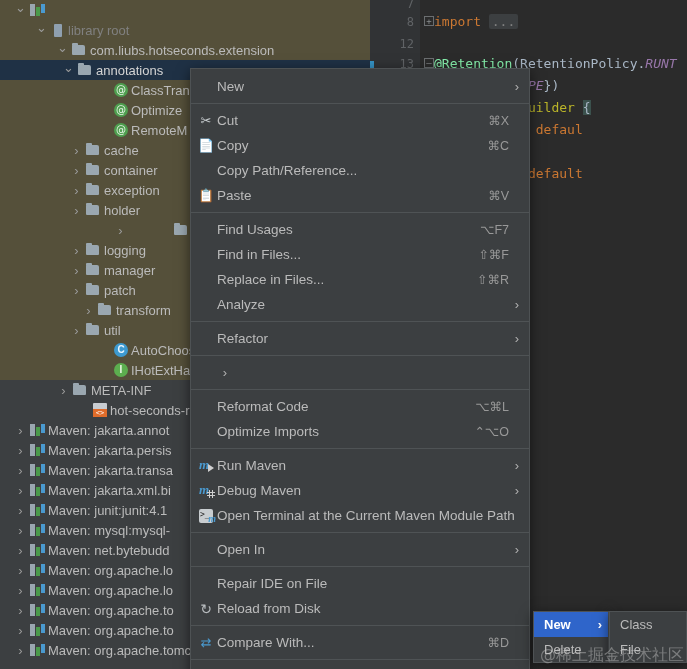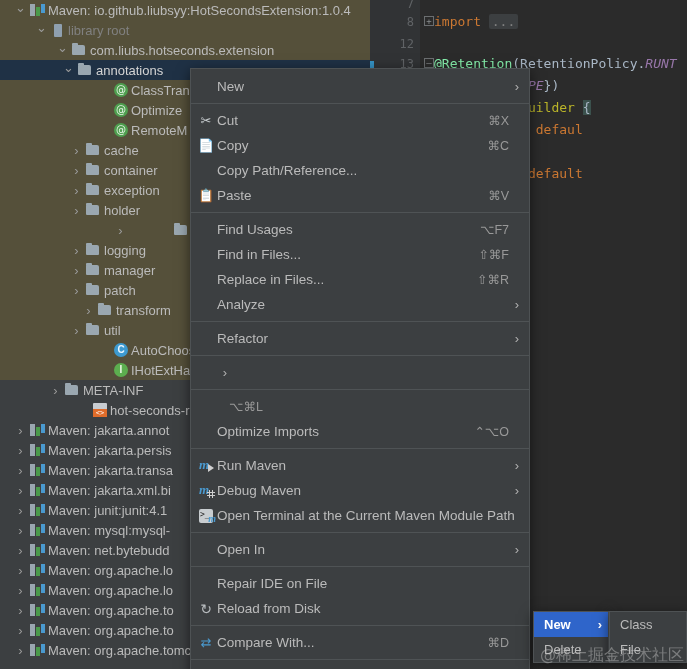--- a/index.html
+++ b/index.html
@@ -237,21 +237,20 @@
     <div class="code-line" style="top:166px;"><span class="plain">ithPrefix()</span><span class="kw"> default</span></div>
   </div>
 
   <div class="tree">
     <div class="tree-dim"></div>
     <div id="tree-rows">
         <div class="row" style="top: 0px;">
           <span style="flex:0 0 auto;width:14px"></span>
           <span class="arrow down"></span>
           <span class="ico ico-maven"></span>
-          <span class="lbl">Maven: io.github.liubsyy:HotSecondsExtension:1.0.4</span>
         </div>
         <div class="row" style="top: 20px;">
           <span style="flex:0 0 auto;width:35px"></span>
           <span class="arrow down"></span>
           <span class="ico-jar"></span>
           <span class="lbl muted">library root</span>
         </div>
         <div class="row" style="top: 40px;">
           <span style="flex:0 0 auto;width:56px"></span>
           <span class="arrow down"></span>
@@ -347,21 +346,21 @@
           <span class="arrow none"></span>
           <span class="ico-class">C</span>
           <span class="lbl">AutoChoose</span>
         </div>
         <div class="row" style="top: 360px;">
           <span style="flex:0 0 auto;width:98px"></span>
           <span class="arrow none"></span>
           <span class="ico-iface">I</span>
           <span class="lbl">IHotExtHand</span>
         </div>
-        <div class="row" style="top: 380px;">
+        <div class="row" style="top: 380px; padding-left: 8px;">
           <span style="flex:0 0 auto;width:49px"></span>
           <span class="arrow right"></span>
           <span class="ico ico-folder"></span>
           <span class="lbl">META-INF</span>
         </div>
         <div class="row" style="top: 400px;">
           <span style="flex:0 0 auto;width:77px"></span>
           <span class="arrow none"></span>
           <span class="ico-xml"></span>
           <span class="lbl">hot-seconds-r</span>
@@ -502,20 +501,21 @@
         <span class="mi-arrow">›</span>
       </div>
       <div class="sep"></div>
       <div class="mi">
         <span class="mi-ico"></span>
         <span class="mi-arrow">›</span>
       </div>
       <div class="sep"></div>
       <div class="mi">
         <span class="mi-ico"></span>
+        <span class="mi-label">Reformat Code</span>
         <span class="mi-accel">⌥⌘L</span>
         <span class="mi-arrow"></span>
       </div>
       <div class="mi">
         <span class="mi-ico"></span>
         <span class="mi-label">Optimize Imports</span>
         <span class="mi-accel">⌃⌥O</span>
         <span class="mi-arrow"></span>
       </div>
       <div class="sep"></div>

